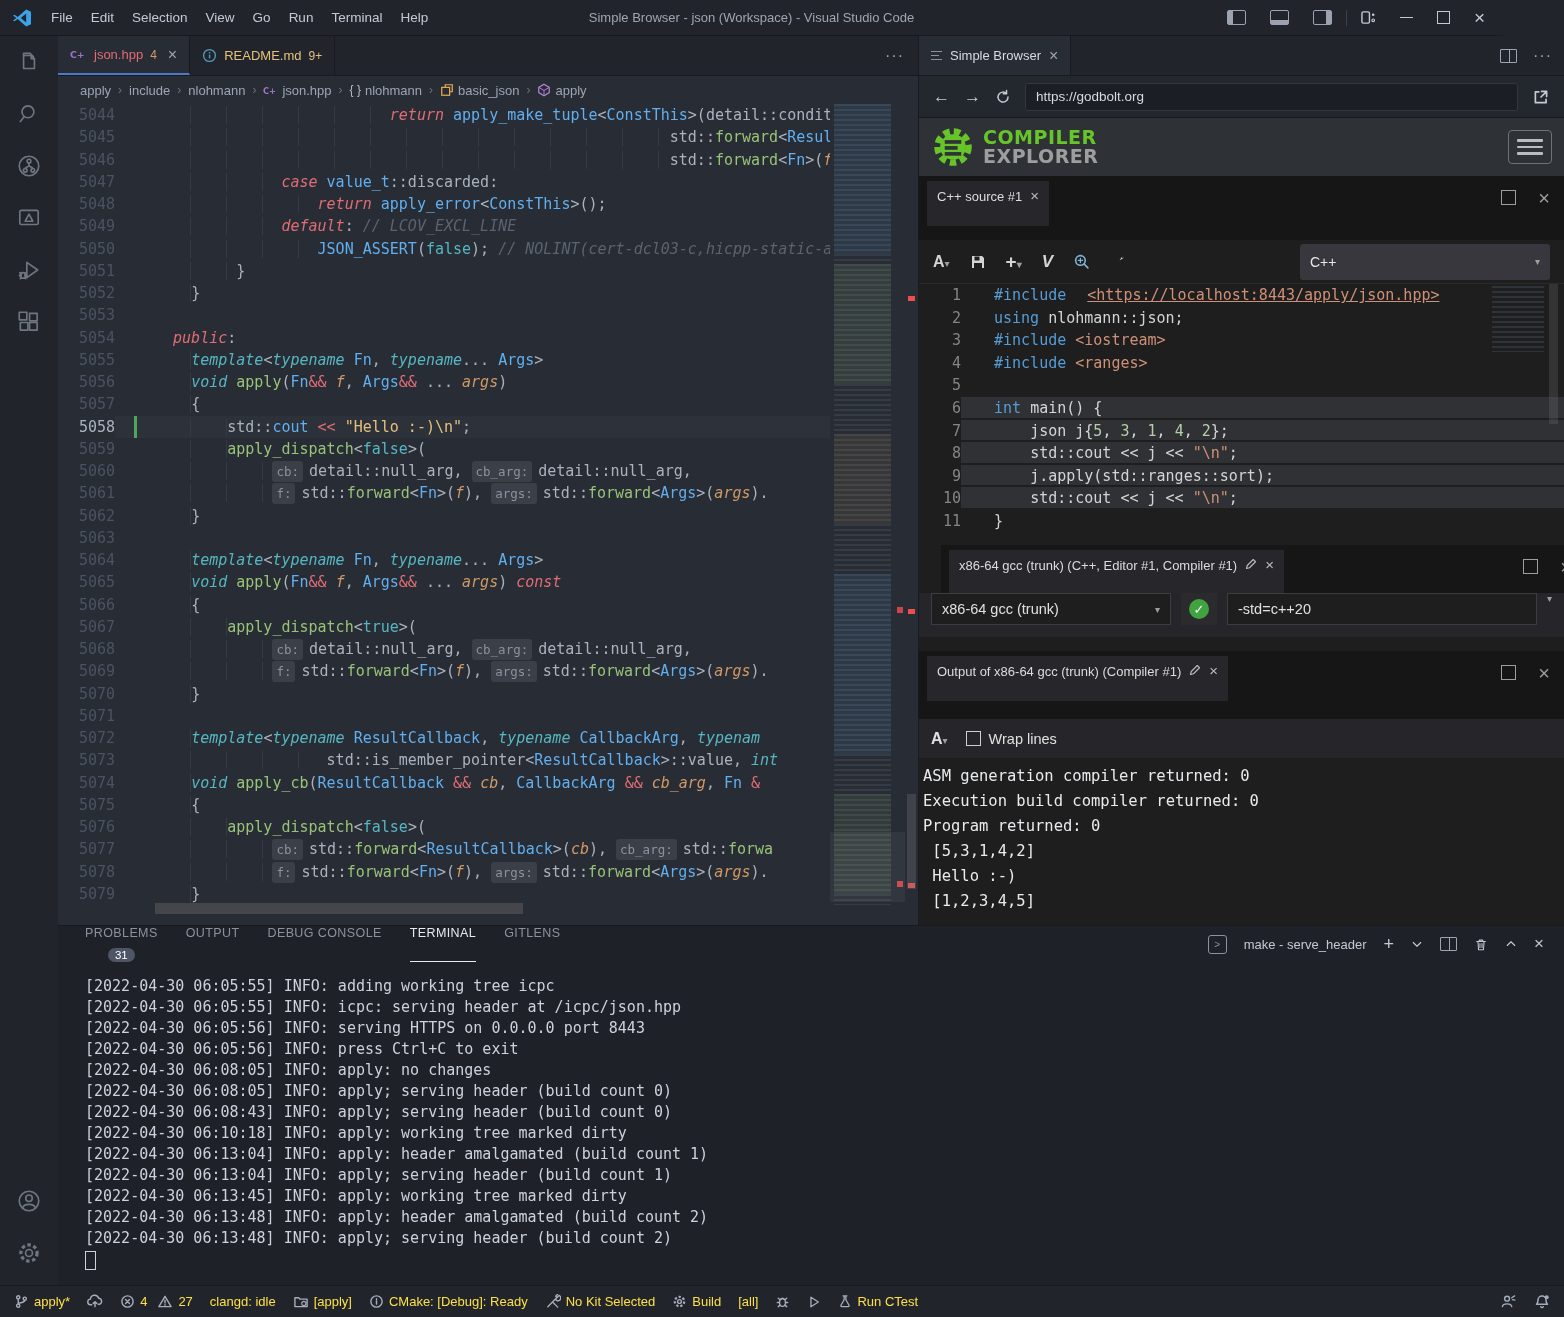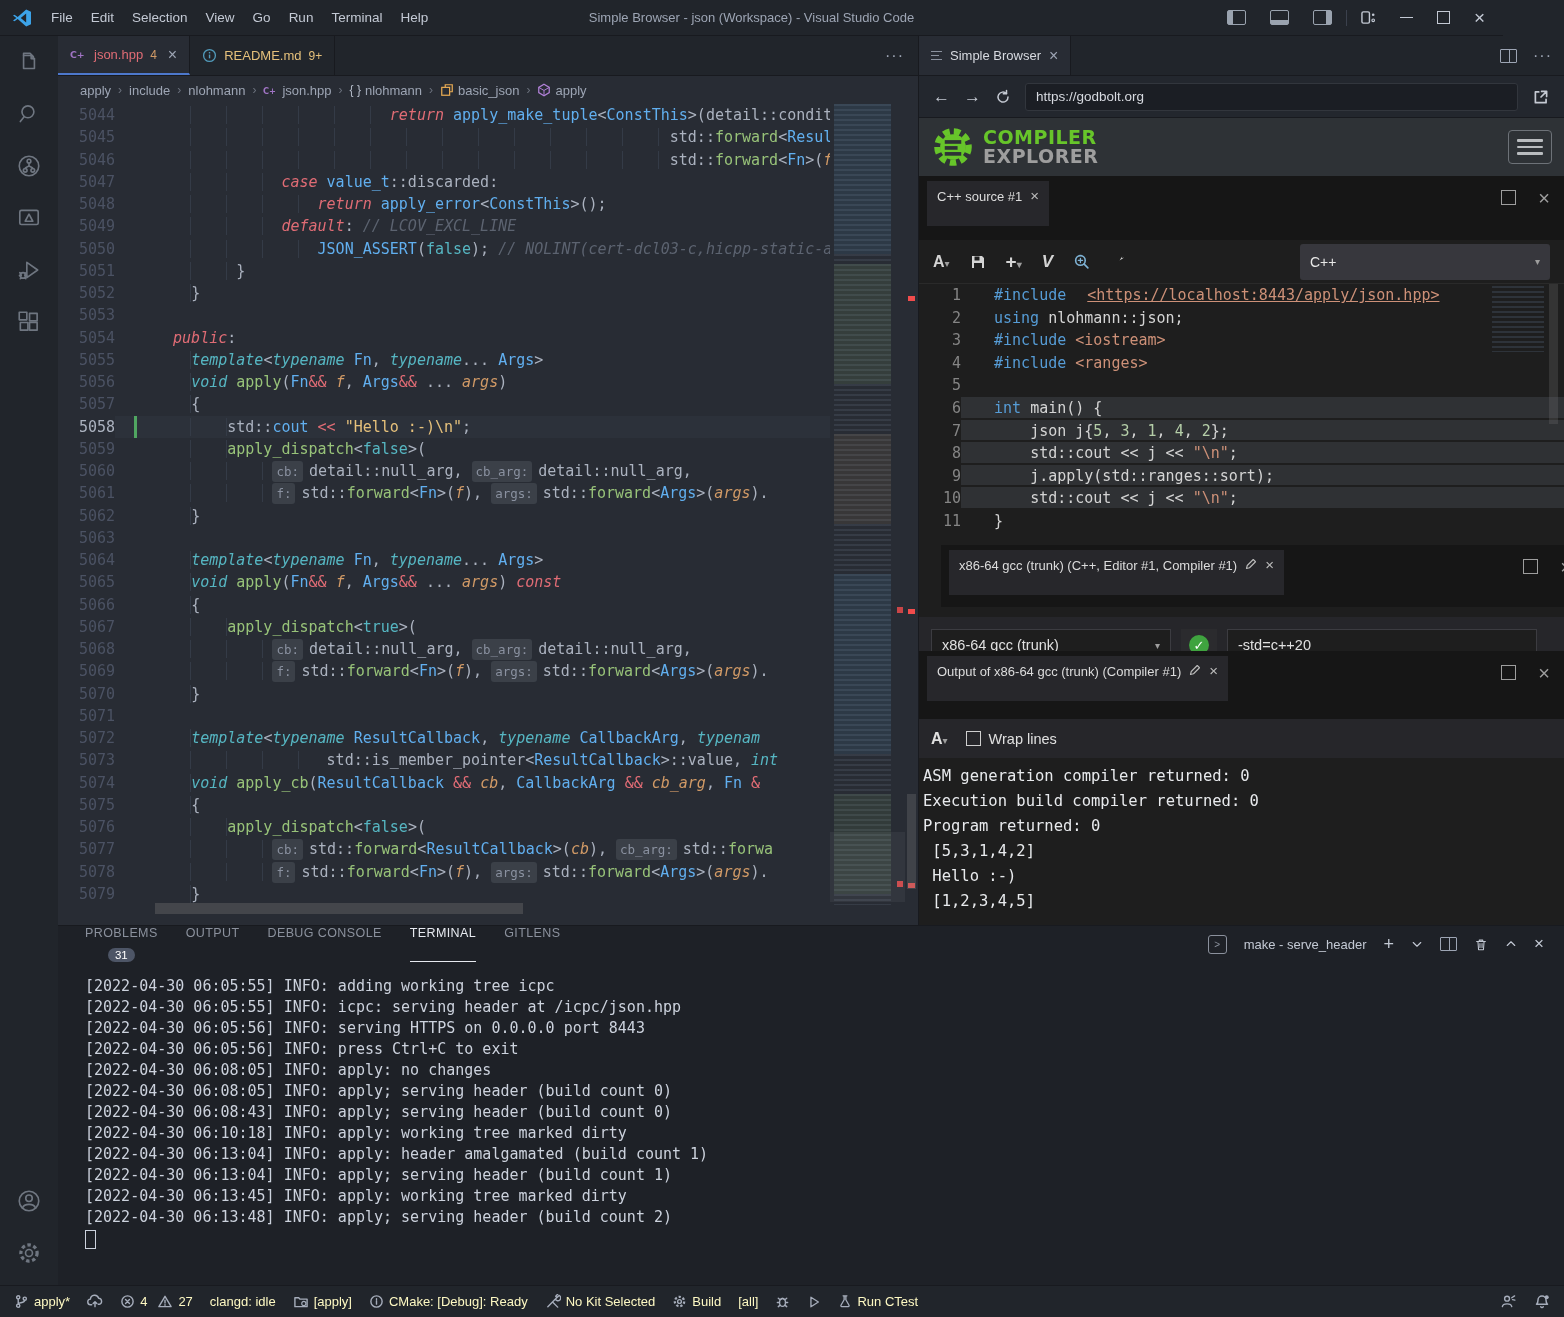--- a/index.html
+++ b/index.html
@@ -103,21 +103,21 @@
   #lang-box .caret{margin-left:auto;}
   #bcode{position:absolute;left:0;top:166px;width:645px;height:261px;font-family:"DejaVu Sans Mono",monospace;font-size:15px;line-height:22.6px;overflow:hidden;}
   .bline{display:flex;height:22.6px;}
   .bline .ln{width:42px;text-align:right;color:#858585;flex:none;}
   .bline .lc{flex:1;padding-left:33px;white-space:pre;overflow:hidden;}
   .bline.hl .lc{background:#2f3134;box-shadow:inset 0 -2px 0 #1e1e1e;}
   .bk-d{color:#569cd6;} .bk-o{color:#ce9178;} .bk-l{color:#ce9178;text-decoration:underline;margin-left:12px;}
   .bk-nm{color:#b5cea8;} .bk-w{color:#d4d4d4;}
   #bmini{position:absolute;right:20px;top:168px;width:52px;height:66px;background:repeating-linear-gradient(to bottom,rgba(120,150,190,.35) 0 2px,transparent 2px 5px);opacity:.5;}
   #bscroll{position:absolute;right:6px;top:166px;width:9px;height:140px;background:rgba(121,121,121,.25);}
-  #sel-row{position:absolute;left:0;top:499px;width:645px;height:44px;background:#26262a;display:flex;align-items:flex-end;gap:10px;padding:0 12px;box-sizing:border-box;}
+  #sel-row{position:absolute;left:0;top:475px;width:645px;height:44px;background:#26262a;display:flex;align-items:flex-start;gap:10px;padding:0 12px;box-sizing:border-box;}
   #compiler-box{width:240px;height:32px;background:#1e1e1e;border:1px solid #3c3c41;display:flex;align-items:center;padding:0 10px;box-sizing:border-box;font-size:14.5px;color:#e0e0e0;}
   #compiler-box .caret{margin-left:auto;}
   #check-box{width:36px;height:32px;background:#2b2b2e;display:flex;align-items:center;justify-content:center;}
   #check-circ{width:20px;height:20px;border-radius:50%;background:#3fa33f;color:#fff;font-size:13px;display:flex;align-items:center;justify-content:center;}
   #options-box{flex:1;height:32px;background:#1e1e1e;border:1px solid #3c3c41;display:flex;align-items:center;padding:0 10px;box-sizing:border-box;font-size:14.5px;color:#e0e0e0;}
   #out-toolbar{position:absolute;left:0;top:601px;width:645px;height:39px;background:#26262a;display:flex;align-items:center;gap:10px;padding:0 12px;box-sizing:border-box;color:#e0e0e0;}
   .cb{width:13px;height:13px;border:1.6px solid #cfcfcf;background:transparent;}
   #out-text{position:absolute;left:0;top:640px;width:522px;height:167px;font-family:"DejaVu Sans Mono",monospace;font-size:15.5px;line-height:25px;color:#e8eaed;padding:6px 0 0 4px;box-sizing:border-box;}
   .oline{white-space:pre;}
 
@@ -127,21 +127,21 @@
   .ptab{font-size:12.5px;color:#8b919d;letter-spacing:.4px;display:flex;align-items:center;gap:8px;height:100%;box-sizing:border-box;flex-direction:column;}
   .ptab.active{color:#e7eaf0;border-bottom:1px solid #e7eaf0;}
   .pbadge{background:#4d5566;color:#fff;border-radius:9px;padding:1px 7px;font-size:11.5px;letter-spacing:0;}
   #panel-right{margin-left:auto;display:flex;align-items:center;gap:17px;padding-right:20px;color:#c3c9d4;font-size:13px;}
   .term-ic{width:17px;height:17px;border:1.3px solid #8b919d;border-radius:3px;color:#8b919d;font-size:10px;display:flex;align-items:center;justify-content:center;}
   #term-lines{padding:14px 0 0 27px;font-family:"DejaVu Sans Mono",monospace;font-size:15px;line-height:21px;color:#ccd2dd;}
   .tline{white-space:pre;}
   #term-cursor{margin-left:27px;margin-top:2px;width:9px;height:17px;border:1px solid #ccd2dd;}
 
   
-  #statusbar{left:0;top:1285px;width:1564px;height:32px;background:#21252b;border-top:1px solid #181a1f;box-sizing:border-box;display:flex;align-items:center;font-size:13px;color:#fef9c3;padding:0 14px;gap:17px;}
+  #statusbar{left:0;top:1285px;width:1564px;height:32px;background:#21252b;border-top:1px solid #181a1f;box-sizing:border-box;display:flex;align-items:center;font-size:13px;color:#fde047;padding:0 14px;gap:17px;}
   .sb-item{display:flex;align-items:center;gap:5px;white-space:nowrap;}
   #sb-right{margin-left:auto;display:flex;align-items:center;gap:18px;}
 </style>
 </head>
 <body>
 
 <div id="app">
 
   <div id="titlebar" class="abs">
     <span id="vscode-logo">
@@ -745,20 +745,21 @@
         <div class="tline">[2022-04-30 06:05:55] INFO: icpc: serving header at /icpc/json.hpp</div>
         <div class="tline">[2022-04-30 06:05:56] INFO: serving HTTPS on 0.0.0.0 port 8443</div>
         <div class="tline">[2022-04-30 06:05:56] INFO: press Ctrl+C to exit</div>
         <div class="tline">[2022-04-30 06:08:05] INFO: apply: no changes</div>
         <div class="tline">[2022-04-30 06:08:05] INFO: apply; serving header (build count 0)</div>
         <div class="tline">[2022-04-30 06:08:43] INFO: apply; serving header (build count 0)</div>
         <div class="tline">[2022-04-30 06:10:18] INFO: apply: working tree marked dirty</div>
         <div class="tline">[2022-04-30 06:13:04] INFO: apply: header amalgamated (build count 1)</div>
         <div class="tline">[2022-04-30 06:13:04] INFO: apply; serving header (build count 1)</div>
         <div class="tline">[2022-04-30 06:13:45] INFO: apply: working tree marked dirty</div>
+        <div class="tline">[2022-04-30 06:13:48] INFO: apply: header amalgamated (build count 2)</div>
         <div class="tline">[2022-04-30 06:13:48] INFO: apply; serving header (build count 2)</div>
       </div>
     <div id="term-cursor"></div>
   </div>
 
   <div id="statusbar" class="abs">
     <div class="sb-item">
       <svg width="15" height="15" viewBox="0 0 16 16">
           <circle class="ic" style="stroke:#a6adbb" cx="4.5" cy="3.5" r="1.7"></circle>
           <circle class="ic" style="stroke:#a6adbb" cx="4.5" cy="12.5" r="1.7"></circle>

